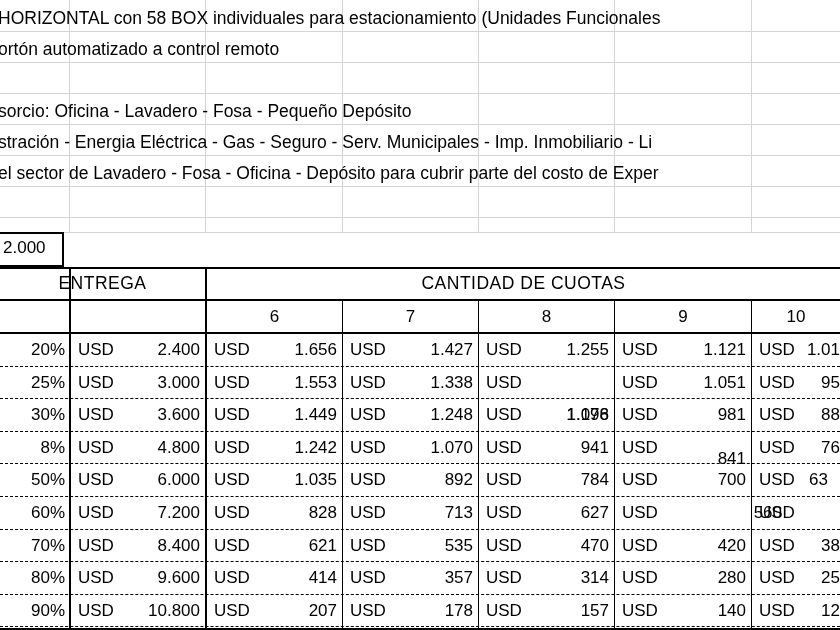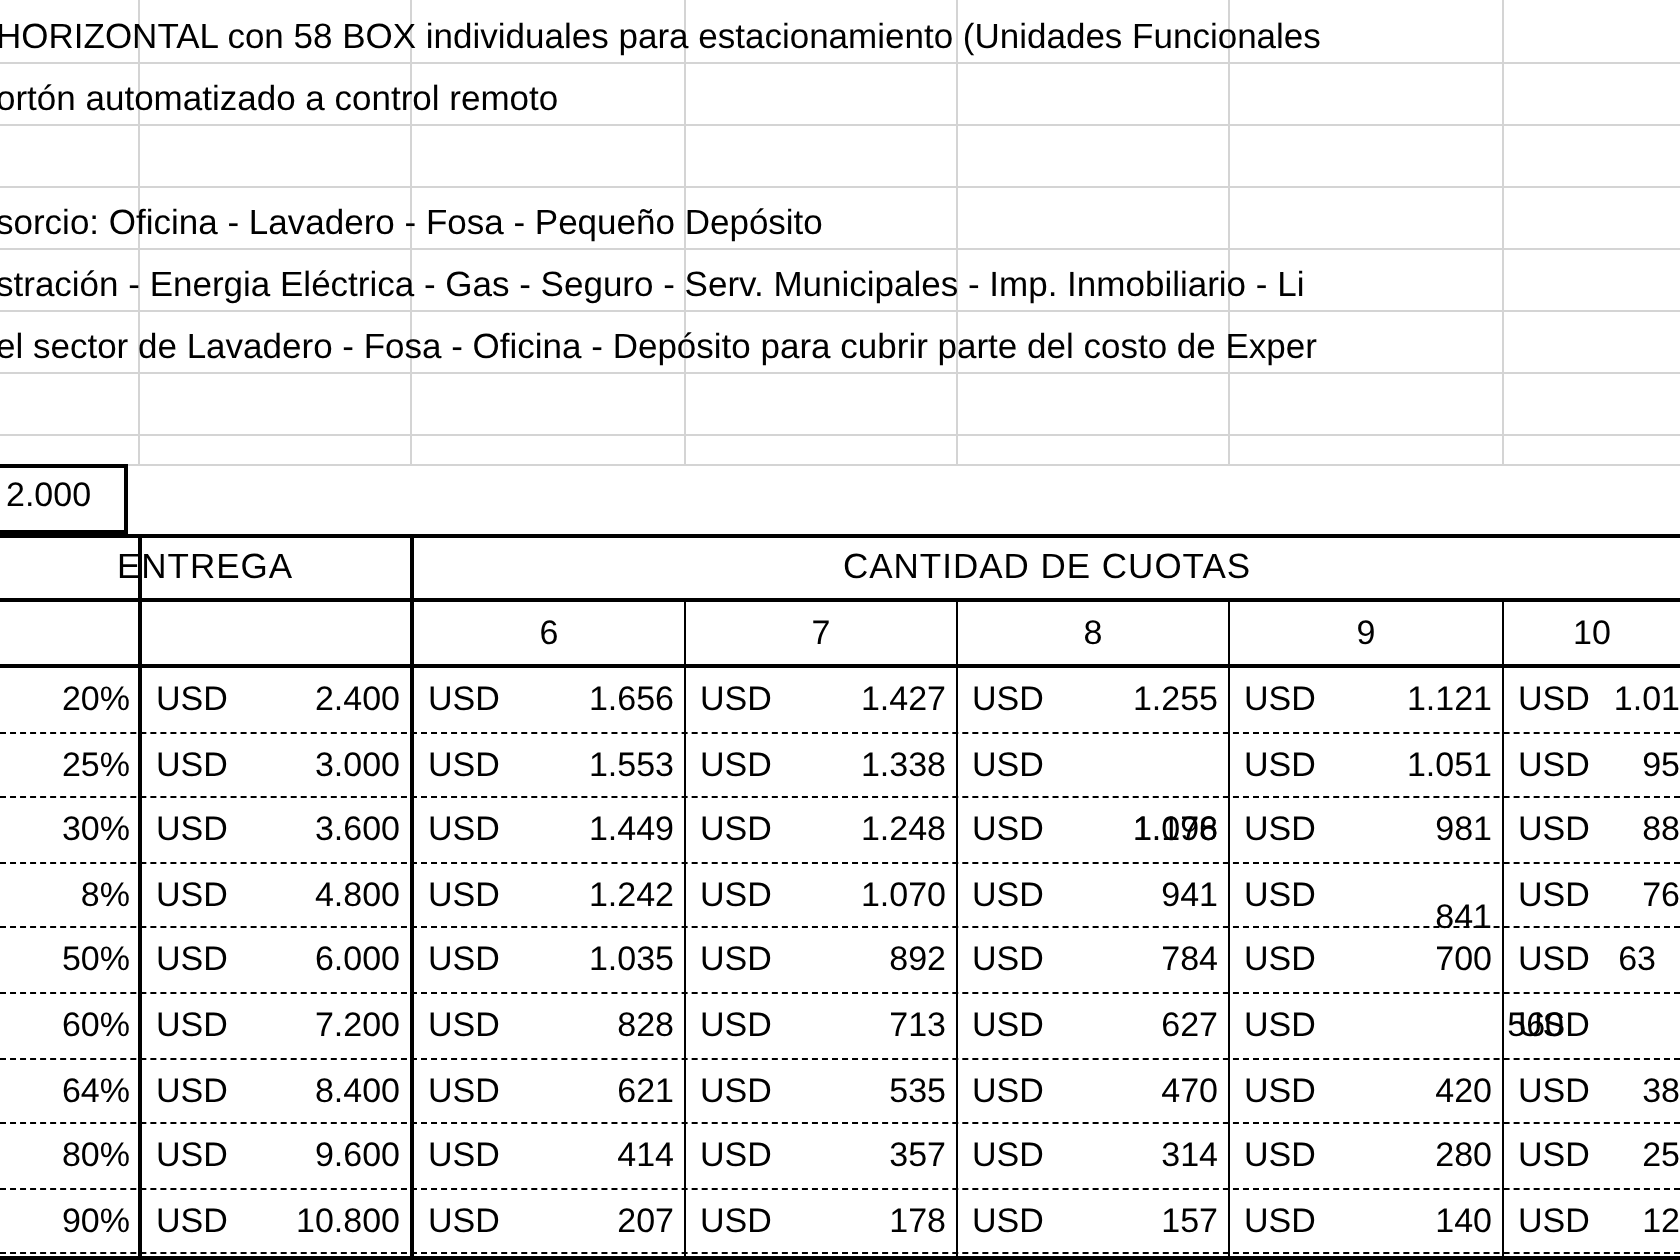--- a/index.html
+++ b/index.html
@@ -215,21 +215,21 @@
       <div class="cell-label right" style="left: 227px; width: 110px; top: 503px;">828</div>
       <div class="cell-label" style="left: 350px; top: 503px;">USD</div>
       <div class="cell-label right" style="left: 363px; width: 110px; top: 503px;">713</div>
       <div class="cell-label" style="left: 486px; top: 503px;">USD</div>
       <div class="cell-label right" style="left: 499px; width: 110px; top: 503px;">627</div>
       <div class="cell-label" style="left: 622px; top: 503px;">USD</div>
       <div class="cell-label right" style="left: 636px; width: 110px; top: 503px; padding-left: 36px;">560</div>
       <div class="cell-label" style="left: 759px; top: 503px;">USD</div>
       <div class="cell-label right" style="left: 730px; width: 118px; top: 503px; padding-left: 28px;">50</div>
       <div class="dotted-h" style="left: 0px; width: 840px; top: 561.2px;"></div>
-      <div class="cell-label right" style="left: 0px; width: 65px; top: 535.6px;">64%</div>
+      <div class="cell-label right" style="left: 0px; width: 65px; top: 535.6px;">70%</div>
       <div class="cell-label" style="left: 78px; top: 535.6px;">USD</div>
       <div class="cell-label right" style="left: 90px; width: 110px; top: 535.6px;">8.400</div>
       <div class="cell-label" style="left: 214px; top: 535.6px;">USD</div>
       <div class="cell-label right" style="left: 227px; width: 110px; top: 535.6px;">621</div>
       <div class="cell-label" style="left: 350px; top: 535.6px;">USD</div>
       <div class="cell-label right" style="left: 363px; width: 110px; top: 535.6px;">535</div>
       <div class="cell-label" style="left: 486px; top: 535.6px;">USD</div>
       <div class="cell-label right" style="left: 499px; width: 110px; top: 535.6px;">470</div>
       <div class="cell-label" style="left: 622px; top: 535.6px;">USD</div>
       <div class="cell-label right" style="left: 636px; width: 110px; top: 535.6px;">420</div>

